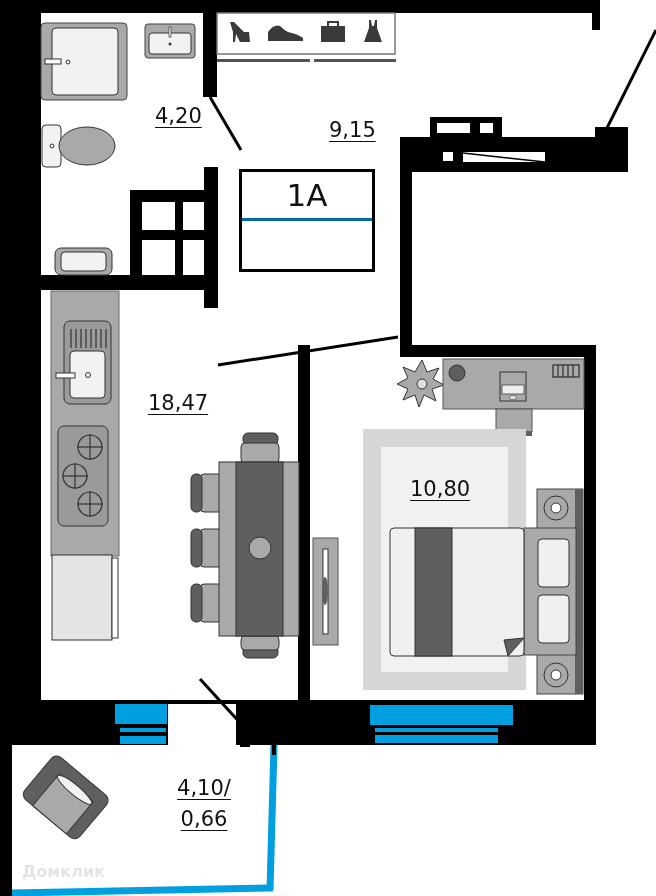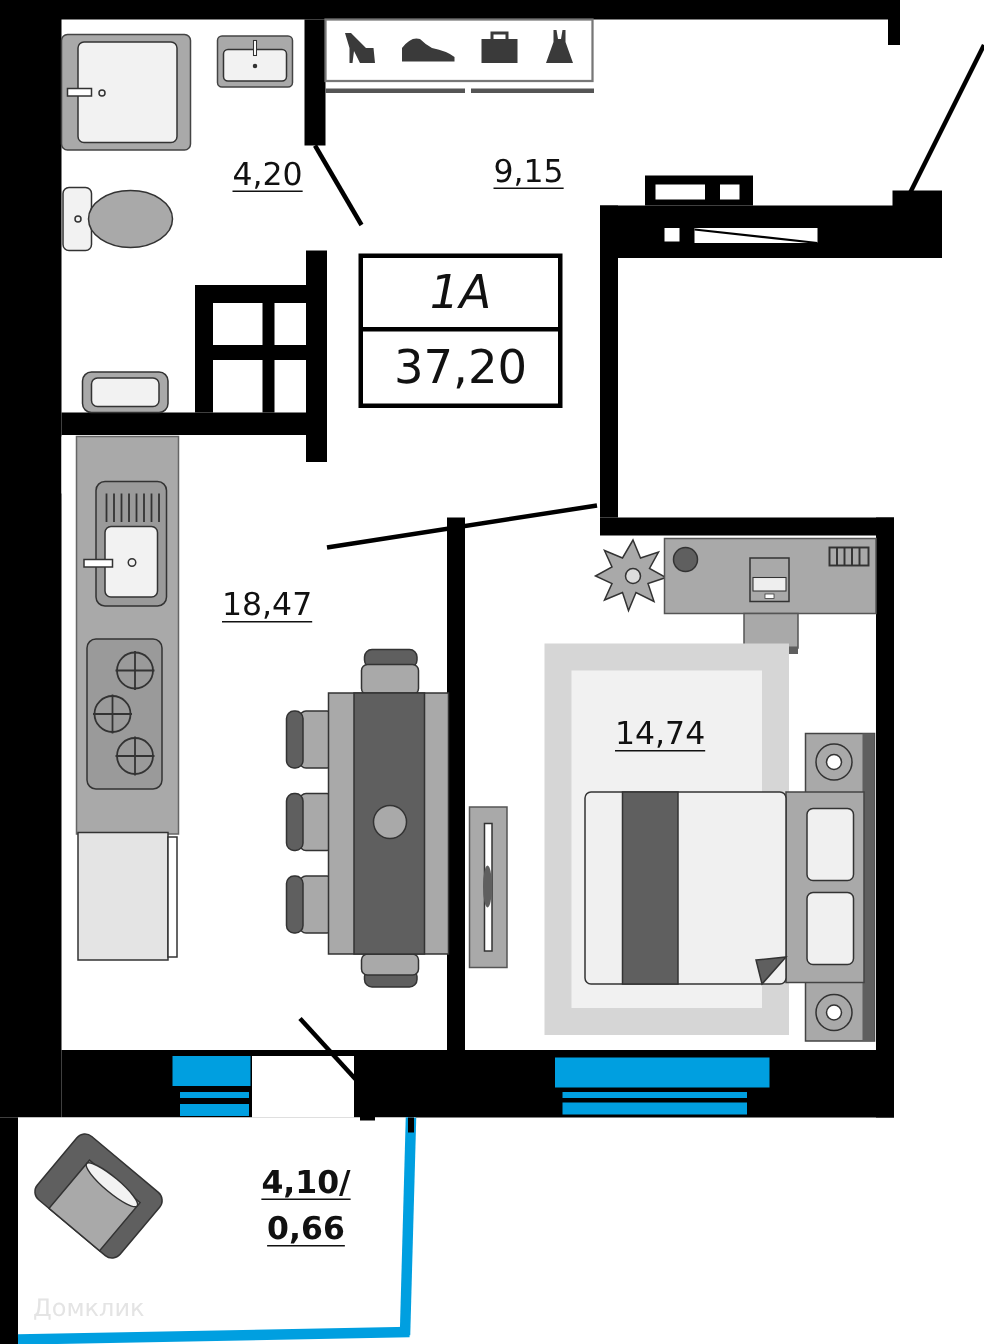--- a/index.html
+++ b/index.html
@@ -1,24 +1,24 @@
 <!DOCTYPE html>
 <html><head>
 <meta charset="utf-8">
 <style>
   html, body { margin: 0; padding: 0; background: #ffffff; }
   body { width: 656px; height: 896px; position: relative; overflow: hidden; font-family: "DejaVu Sans", "Liberation Sans", sans-serif; }
   svg { position: absolute; left: 0; top: 0; }
   .lbl { position: absolute; font-size: 21px; color: #111; text-decoration: underline; text-decoration-thickness: 1px; text-underline-offset: 4px; line-height: 1; white-space: nowrap; }
   .apt-box { position: absolute; left: 239px; top: 169px; width: 136px; height: 103px; box-sizing: border-box; border: 3px solid #000; background: #fff; }
   .apt-box .row { height: 50%; display: flex; align-items: center; justify-content: center; font-size: 31px; color: #111; }
-  .apt-box .row.top { border-bottom: 3px solid #000000; box-sizing: border-box; font-style: italic; }
+  .apt-box .row.top { border-bottom: 3px solid #0369a1; box-sizing: border-box; }
   .balcony-lbl { position: absolute; left: 168px; top: 773px; width: 72px; text-align: center; font-size: 21px; line-height: 31px; color: #111; }
-  .balcony-lbl span { display: block; text-decoration: underline; text-decoration-thickness: 1px; text-underline-offset: 4px; font-weight: bold; }
-  .watermark { position: absolute; left: 22px; top: 862px; font-size: 16px; color: #e4e4e4; font-weight: normal; }
+  .balcony-lbl span { display: block; text-decoration: underline; text-decoration-thickness: 1px; text-underline-offset: 4px; }
+  .watermark { position: absolute; left: 22px; top: 862px; font-size: 16px; color: #e4e4e4; font-weight: bold; }
 </style>
 </head>
 <body>
 
 <svg width="656" height="896" viewBox="0 0 656 896" xmlns="http://www.w3.org/2000/svg">
 
   <g fill="#000">
     <rect x="0" y="0" width="600" height="13"></rect>
     <rect x="592" y="0" width="8" height="30"></rect>
     <rect x="0" y="0" width="41" height="745"></rect>
@@ -216,26 +216,25 @@
 
   <g transform="rotate(40 66 797)">
     <rect x="30" y="770" width="72" height="55" rx="7" fill="#5f5f5f" stroke="#333"></rect>
     <rect x="46" y="783" width="44" height="42" fill="#a9a9a9" stroke="#333"></rect>
     <ellipse cx="68" cy="786" rx="22" ry="5" fill="#f2f2f2" stroke="#333"></ellipse>
   </g>
 </svg>
 
 <div class="apt-box">
   <div class="row top">1A</div>
-  <div class="row">37,20</div>
 </div>
 
 <div class="lbl" style="left:145px;top:106px;margin-left:10px;">4,20</div>
-<div class="lbl" style="left:329px;top:104px;text-align:right;">9,15</div>
+<div class="lbl" style="left:329px;top:120px;text-align:right;">9,15</div>
 <div class="lbl" style="left:148px;top:393px;">18,47</div>
-<div class="lbl" style="left:410px;top:479px;">14,74</div>
+<div class="lbl" style="left:410px;top:479px;">10,80</div>
 
 <div class="balcony-lbl">
   <span>4,10/</span>
   <span>0,66</span>
 </div>
 
 <div class="watermark">Домклик</div>
 
 </body></html>

